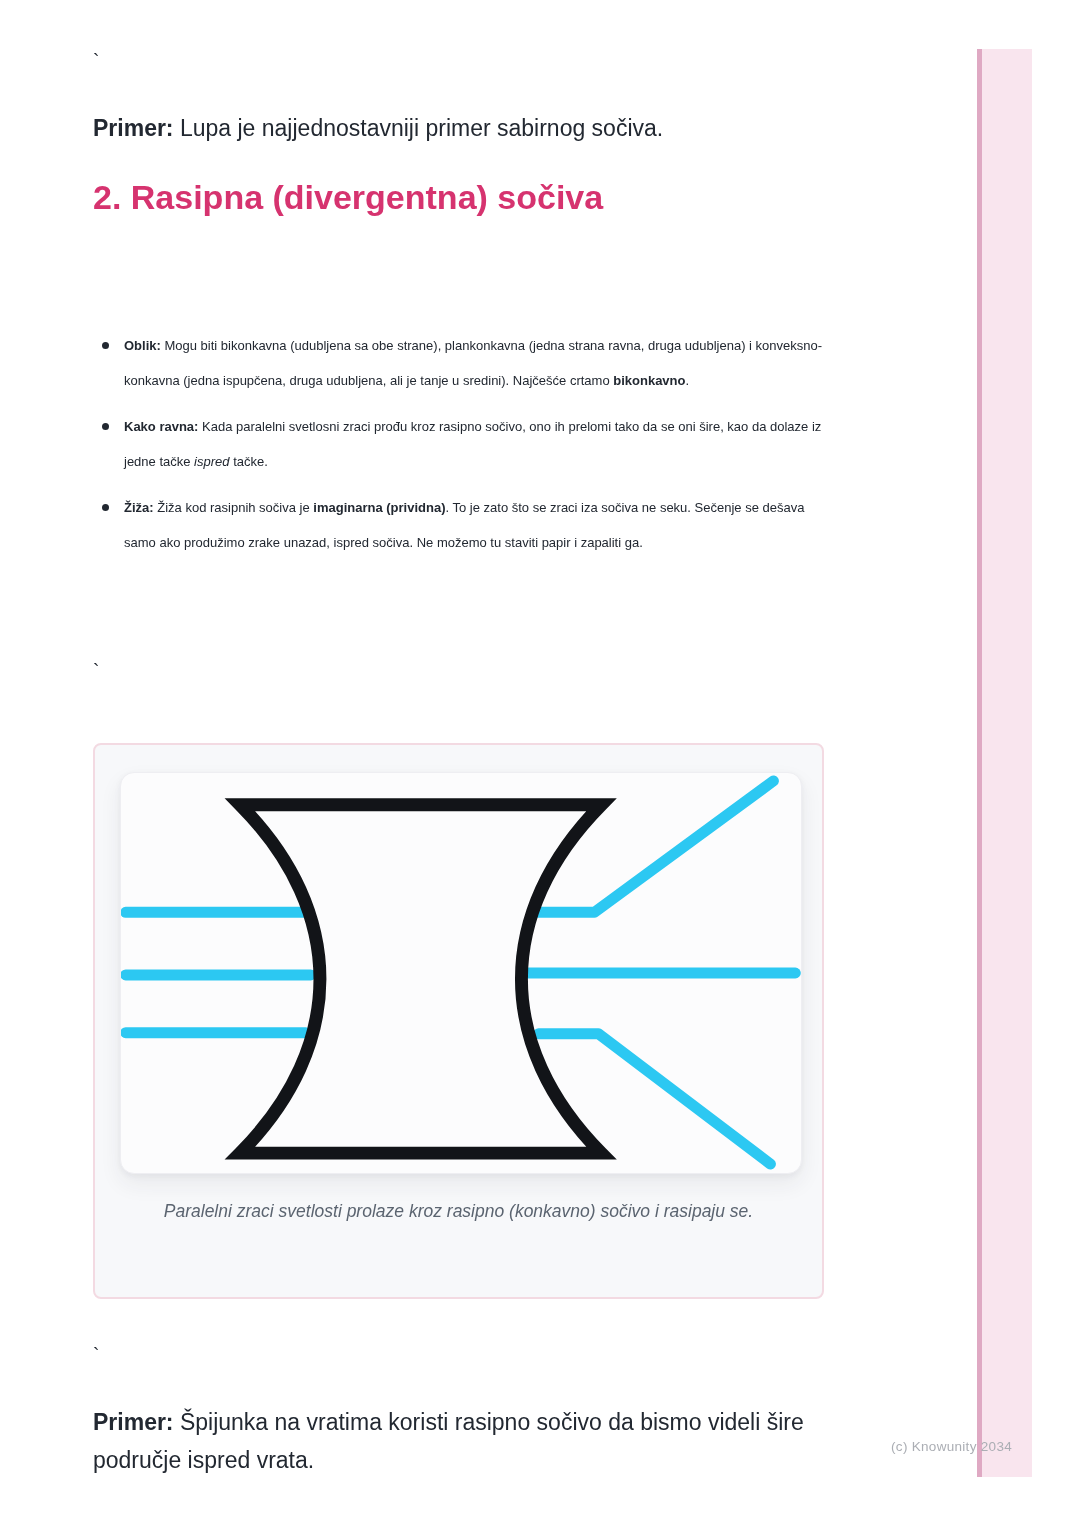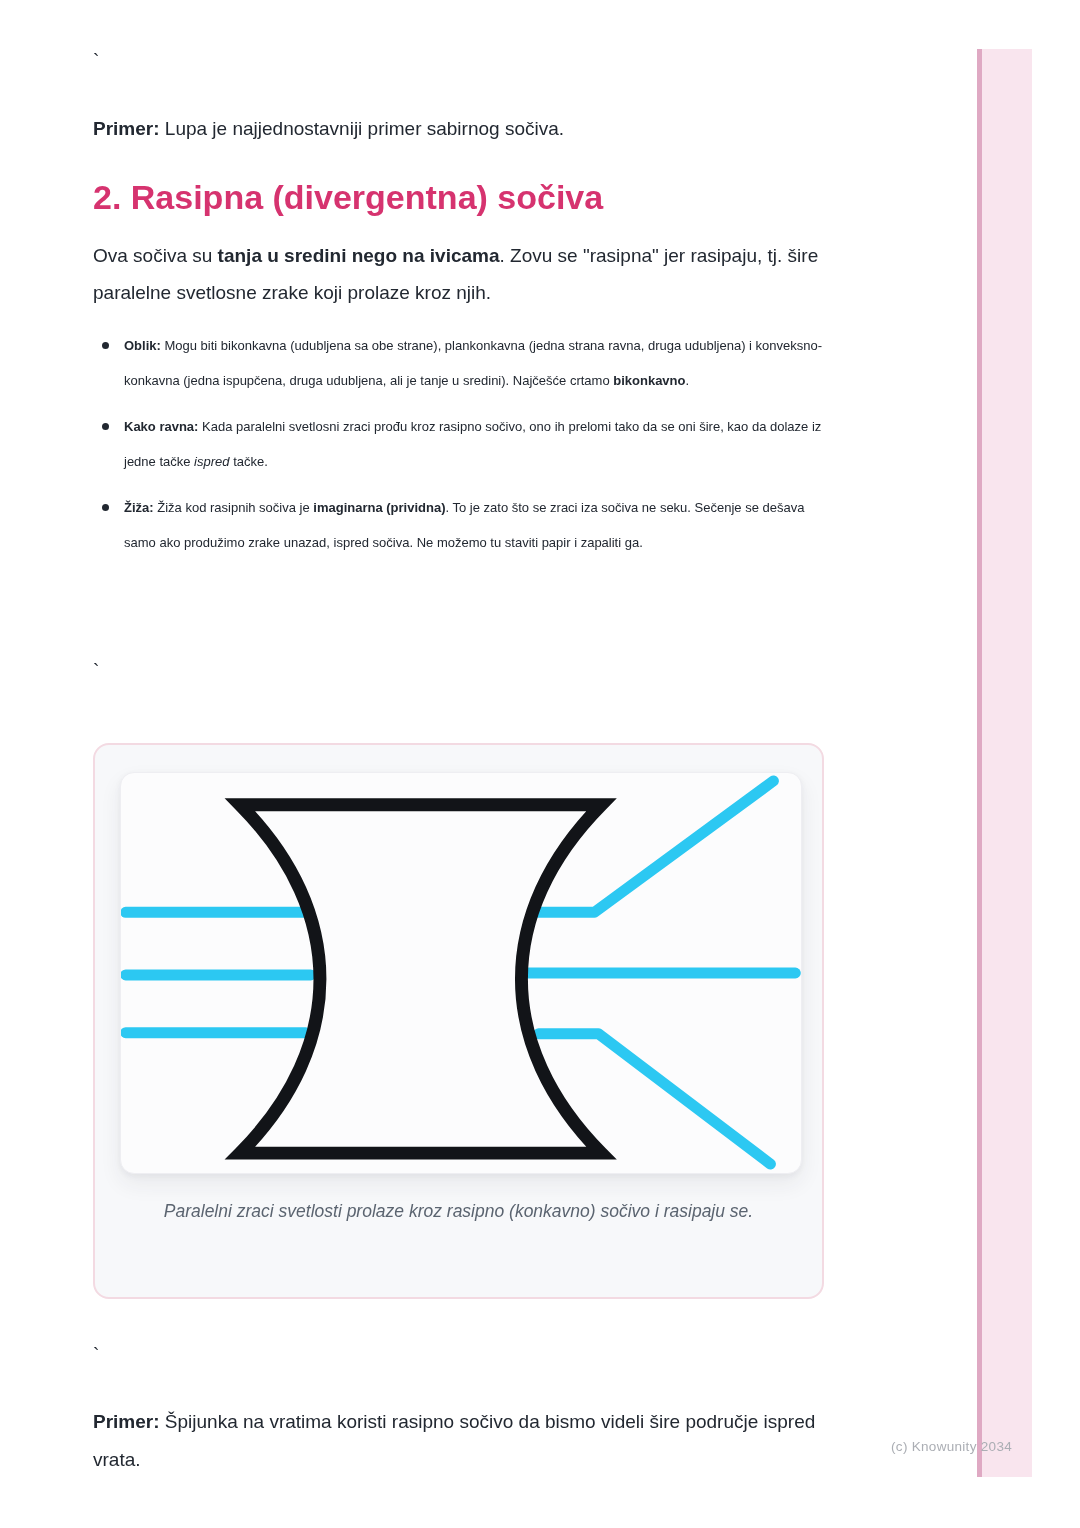--- a/index.html
+++ b/index.html
@@ -44,21 +44,21 @@
     font-size:19px; line-height:22px;
     color:var(--body-text);
     z-index:2;
   }
   .mark-1{top:50px}
   .mark-2{top:660px}
   .mark-3{top:1344px}
 
   .textblock{
     position:absolute; left:93px;
-    font-size:19px; line-height:37px;
+    font-size:23px; line-height:37px;
     color:var(--body-text);
     z-index:2;
   }
   .b{font-weight:700}
   .i{font-style:italic}
 
   .intro{top:110px; width:770px}
   .heading{
     position:absolute; left:93px; top:181px;
     font-size:34px; line-height:32px; font-weight:700;
@@ -83,21 +83,21 @@
     width:7px; height:7px; border-radius:50%;
     background:var(--body-text);
   }
 
   
   .figure{
     position:absolute; left:93px; top:743px;
     width:731px; height:556px;
     background:var(--figure-bg);
     border:2px solid var(--figure-border);
-    border-radius:16px;
+    border-radius:8px;
     z-index:2;
   }
   .card{
     position:absolute; left:25px; top:27px;
     width:682px; height:402px;
     background:var(--card-bg);
     border:1px solid #eeeef2;
     border-radius:14px;
     box-shadow:0 10px 22px rgba(40,40,60,.07), 0 2px 6px rgba(40,40,60,.05);
     overflow:hidden;
@@ -139,21 +139,20 @@
 <div class="page">
 
   <div class="stripe"></div>
 
   <div class="mark mark-1">`</div>
 
   <p class="textblock intro"><span class="b">Primer:</span><span> Lupa je najjednostavniji primer sabirnog sočiva.</span></p>
 
   <h2 class="heading">2. Rasipna (divergentna) sočiva</h2>
 
-  <p class="textblock lead"><span>Ova sočiva su </span><span class="b">tanja u sredini nego na ivicama</span><span>. Zovu se "rasipna" jer rasipaju, tj. šire paralelne svetlosne zrake koji prolaze kroz njih.</span></p>
 
   <ul class="props">
     <li><span class="dot"></span><span class="b">Oblik:</span><span> Mogu biti bikonkavna (udubljena sa obe strane), plankonkavna (jedna strana ravna, druga udubljena) i konveksno-konkavna (jedna ispupčena, druga udubljena, ali je tanje u sredini). Najčešće crtamo </span><span class="b">bikonkavno</span><span>.</span></li>
     <li><span class="dot"></span><span class="b">Kako ravna:</span><span> Kada paralelni svetlosni zraci prođu kroz rasipno sočivo, ono ih prelomi tako da se oni šire, kao da dolaze iz jedne tačke </span><span class="i">ispred</span><span> tačke.</span></li>
     <li><span class="dot"></span><span class="b">Žiža:</span><span> Žiža kod rasipnih sočiva je </span><span class="b">imaginarna (prividna)</span><span>. To je zato što se zraci iza sočiva ne seku. Sečenje se dešava samo ako produžimo zrake unazad, ispred sočiva. Ne možemo tu staviti papir i zapaliti ga.</span></li>
   </ul>
 
   <div class="mark mark-2">`</div>
 
   <figure class="figure">

